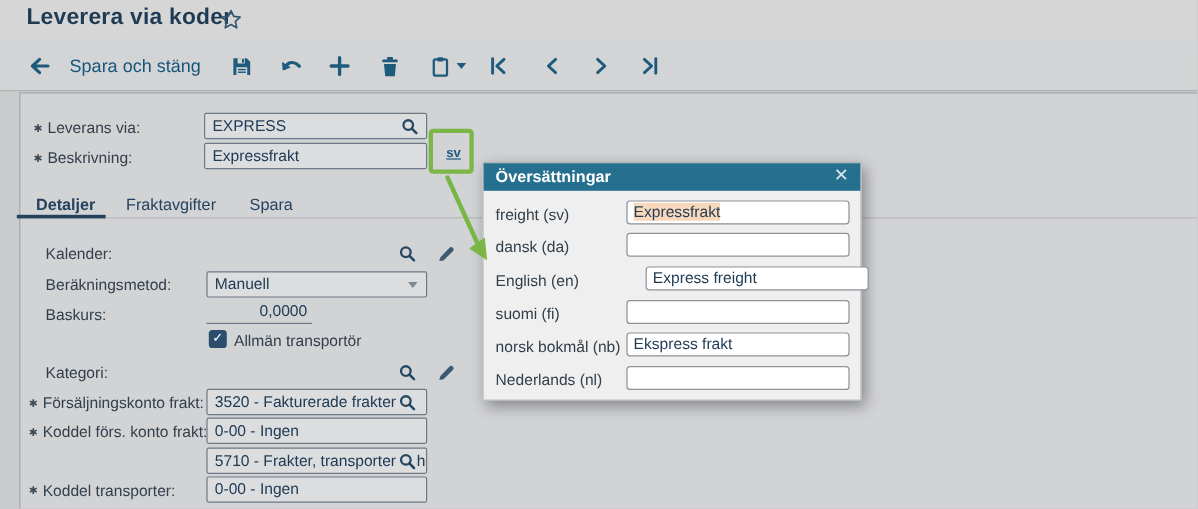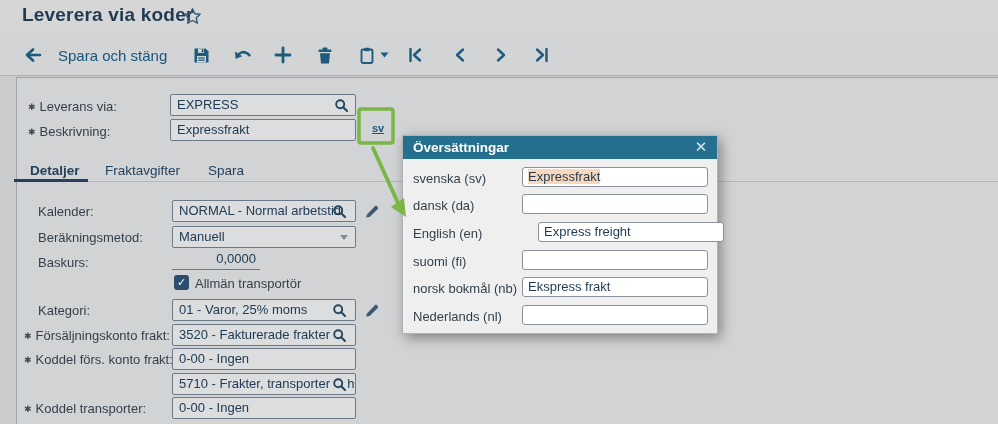--- a/index.html
+++ b/index.html
@@ -145,40 +145,38 @@
   <div class="finput" style="left:170px;top:119px;"><span style="line-height:20px;">Expressfrakt</span></div>
   <div class="sv-link">sv</div>
 
   <div class="tab active" style="left:30px;">Detaljer</div>
   <div class="tab" style="left:105px;">Fraktavgifter</div>
   <div class="tab" style="left:208px;">Spara</div>
   <div class="tab-divider"></div>
   <div class="tab-underline"></div>
 
   <div class="flabel" style="left:38px;top:204px;">Kalender:</div>
-  <div class="finput w-ico" style="left:172px;top:200px;width:184px;"><span style="line-height:20px;">NORMAL - Normal arbetstid</span></div>
   <svg class="ico-in" style="left:332px;top:204px;" width="15" height="15" viewBox="0 0 15 15">
       <circle cx="6.2" cy="6.2" r="4" fill="none" stroke="#27465f" stroke-width="1.9"></circle>
       <path d="M9.2 9.2 L13 13" stroke="#27465f" stroke-width="2.1" stroke-linecap="round"></path>
     </svg>
   <svg class="ico-in" style="left:364px;top:203px;" width="16" height="16" viewBox="0 0 16 16">
       <path d="M2 14.6 L3 11.4 L10.8 3.3 C11.4 2.7 12.5 2.7 13.1 3.3 L13.6 3.9 C14.2 4.5 14.2 5.6 13.6 6.2 L5.6 14 L2 14.6 Z" fill="#3e5a73"></path>
     </svg>
 
   <div class="flabel" style="left:38px;top:230px;">Beräkningsmetod:</div>
   <div class="finput" style="left:172px;top:226px;width:184px;"><span style="line-height:20px;">Manuell</span><span class="select-caret"></span></div>
 
   <div class="flabel" style="left:38px;top:255px;">Baskurs:</div>
   <div class="baskurs-box">0,0000</div>
 
   <div class="chkbox">✓</div>
   <div class="chklabel">Allmän transportör</div>
 
   <div class="flabel" style="left:38px;top:303px;">Kategori:</div>
-  <div class="finput w-ico" style="left:172px;top:299px;width:184px;"><span style="line-height:20px;">01 - Varor, 25% moms</span></div>
   <svg class="ico-in" style="left:332px;top:303px;" width="15" height="15" viewBox="0 0 15 15">
       <circle cx="6.2" cy="6.2" r="4" fill="none" stroke="#27465f" stroke-width="1.9"></circle>
       <path d="M9.2 9.2 L13 13" stroke="#27465f" stroke-width="2.1" stroke-linecap="round"></path>
     </svg>
   <svg class="ico-in" style="left:364px;top:302px;" width="16" height="16" viewBox="0 0 16 16">
       <path d="M2 14.6 L3 11.4 L10.8 3.3 C11.4 2.7 12.5 2.7 13.1 3.3 L13.6 3.9 C14.2 4.5 14.2 5.6 13.6 6.2 L5.6 14 L2 14.6 Z" fill="#3e5a73"></path>
     </svg>
 
   <div class="flabel" style="left:24px;top:328px;"><span class="req">✱</span><span>Försäljningskonto frakt:</span></div>
   <div class="finput w-ico" style="left:172px;top:324px;width:184px;"><span style="line-height:20px;">3520 - Fakturerade frakter</span></div>
@@ -197,21 +195,21 @@
     </svg>
 
   <div class="flabel" style="left:24px;top:401px;"><span class="req">✱</span><span>Koddel transporter:</span></div>
   <div class="finput" style="left:172px;top:397px;width:184px;"><span style="line-height:20px;">0-00 - Ingen</span></div>
 
   <div class="popup">
     <div class="popup-header">
       <span>Översättningar</span>
       <span class="popup-close">✕</span>
     </div>
-    <div class="plabel" style="top:35px;">svenska (sv)</div>
+    <div class="plabel" style="top:35px;">freight (sv)</div>
     <div class="pinput" style="top:31px;"><span class="sel-hl">Expressfrakt</span></div>
     <div class="plabel" style="top:62px;">dansk (da)</div>
     <div class="pinput" style="top:58px;"><span></span></div>
     <div class="plabel" style="top:90px;">English (en)</div>
     <div class="pinput" style="top:86px;margin-left:16px;"><span>Express freight</span></div>
     <div class="plabel" style="top:118px;">suomi (fi)</div>
     <div class="pinput" style="top:114px;"><span></span></div>
     <div class="plabel" style="top:145px;">norsk bokmål (nb)</div>
     <div class="pinput" style="top:141px;"><span>Ekspress frakt</span></div>
     <div class="plabel" style="top:173px;">Nederlands (nl)</div>

